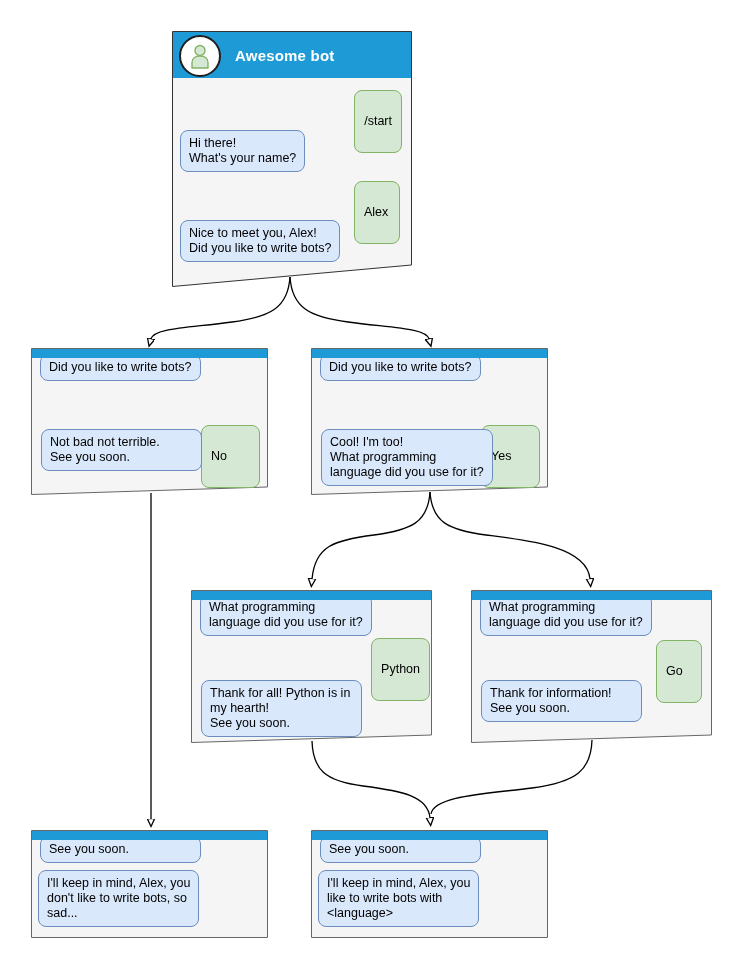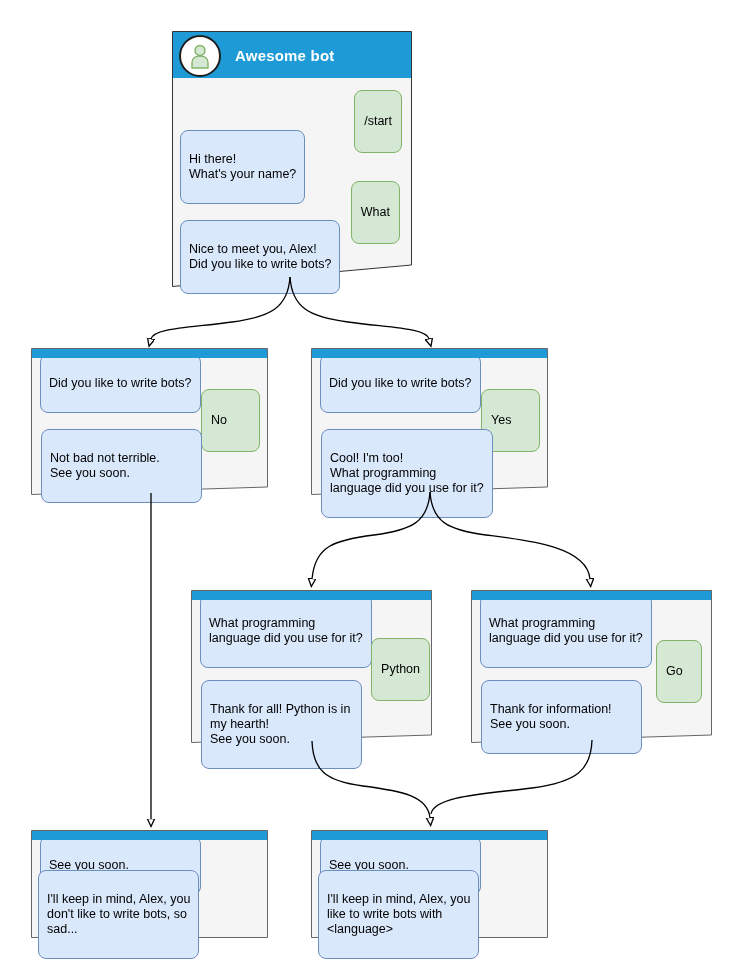--- a/index.html
+++ b/index.html
@@ -24,27 +24,27 @@
     border:2px solid #1f1f1f;box-sizing:border-box;flex:0 0 auto;
     display:flex;align-items:center;justify-content:center;margin-top:1px;
   }
   .avatar svg{width:30px;height:30px;}
   .title{
     color:#ffffff;font-weight:bold;font-size:15px;letter-spacing:.2px;
   }
   
   .bubble{
     position:absolute;z-index:2;box-sizing:border-box;
-    border-radius:8px;padding:21px 8px;
+    border-radius:8px;padding:5px 8px;
     font-size:12.5px;line-height:15px;white-space:pre;
   }
   .bot{background:#DAE8FC;border:1px solid #6C8EBF;}
   .user{background:#D5E8D4;border:1px solid #82B366;padding:23px 9px;min-width:46px;}
   .minw{min-width:161px;}
-  .qw{width:59px;}
+  .qw{width:59px;margin-top:36px;}
   
   #edges{position:absolute;left:0;top:0;z-index:2;pointer-events:none;}
   #edges path{fill:none;stroke:#000000;stroke-width:1.3px;}
 </style>
 </head>
 <body>
 
 <div id="canvas">
 
   <section class="win root" style="left:172px;top:31px;width:240px;height:256px">
@@ -56,21 +56,21 @@
         <svg viewBox="0 0 30 30">
           <circle cx="15" cy="9.5" r="5" fill="#D5E8D4" stroke="#82B366" stroke-width="1.4"></circle>
           <path d="M7,27 v-5.5 c0,-4.5 3.8,-6.5 8,-6.5 s8,2 8,6.5 V27 z" fill="#D5E8D4" stroke="#82B366" stroke-width="1.4" stroke-linejoin="round"></path>
         </svg>
       </span>
       <span class="title">Awesome bot</span>
     </div>
     <div class="bubble user" style="right:10px;top:59px">/start</div>
     <div class="bubble bot" style="left:8px;top:99px">Hi there!
 What's your name?</div>
-    <div class="bubble user" style="right:12px;top:150px">What</div>
+    <div class="bubble user" style="right:12px;top:150px">Alex</div>
     <div class="bubble bot" style="left:8px;top:189px">Nice to meet you, Alex!
 Did you like to write bots?</div>
   </section>
 
   <section class="win" style="left:31px;top:348px;width:237px;height:147px">
     <svg class="frame">
       <polygon points="0.5,0.5 236.5,0.5 236.5,139 0.5,146.5"></polygon>
     </svg>
     <div class="titlebar"></div>
     <div class="bubble bot minw" style="left:9px;top:6px">Did you like to write bots?</div>

